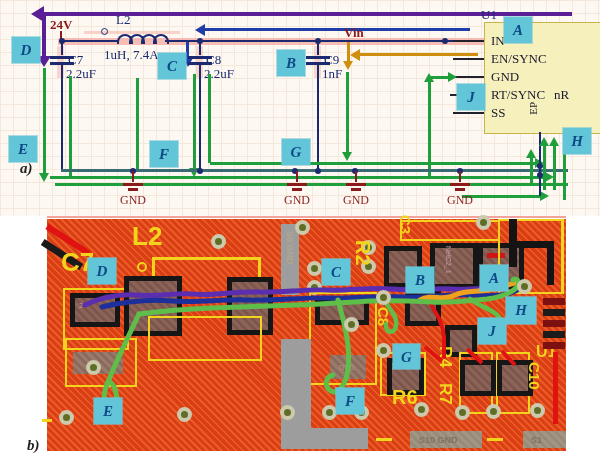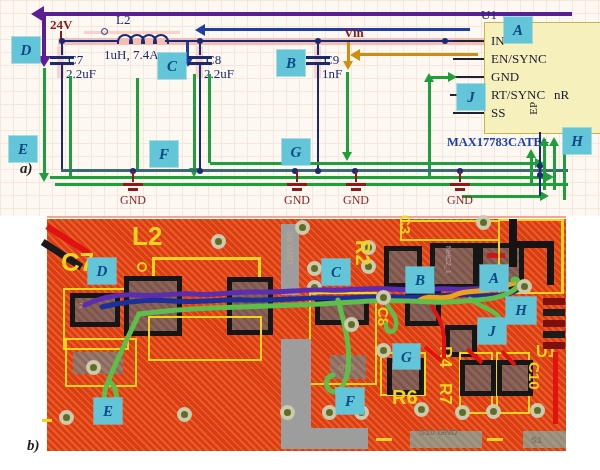--- a/index.html
+++ b/index.html
@@ -119,21 +119,20 @@
     <div class="blk" style="left:453px;top:76px;width:31px;height:2px"></div>
     <div class="blk" style="left:450px;top:94px;width:34px;height:2px"></div>
     <div class="blk" style="left:453px;top:112px;width:31px;height:2px"></div>
     <div class="s-txt" style="left:491px;top:34px;color:#1a1a2e">IN</div>
     <div class="s-txt" style="left:491px;top:52px;color:#1a1a2e">EN/SYNC</div>
     <div class="s-txt" style="left:491px;top:70px;color:#1a1a2e">GND</div>
     <div class="s-txt" style="left:491px;top:88px;color:#1a1a2e">RT/SYNC</div>
     <div class="s-txt" style="left:491px;top:106px;color:#1a1a2e">SS</div>
     <div class="s-txt" style="left:554px;top:88px;color:#1a1a2e">nR</div>
     <div class="s-txt vt" style="left:528px;top:102px;transform:rotate(180deg);font-size:11px;color:#1a1a2e">EP</div>
-    <div class="s-txt" style="left:447px;top:136px;color:#1a3fae;font-weight:bold;font-size:12.5px">MAX17783CATB+</div>
 
     <div class="grn" style="left:428px;top:82px;width:3px;height:94px"></div>
     <div class="ah" style="left:424px;top:73px;border-width:0 5px 9px 5px;border-bottom-color:#1f9e3c"></div>
     <div class="grn" style="left:431px;top:76px;width:17px;height:3px"></div>
     <div class="ah" style="left:448px;top:72px;border-width:5px 0 5px 9px;border-left-color:#1f9e3c"></div>
 
     <div class="grn" style="left:43px;top:68px;width:3px;height:105px"></div>
     <div class="ah" style="left:39px;top:173px;border-width:9px 5px 0 5px;border-top-color:#1f9e3c"></div>
     <div class="grn" style="left:69px;top:76px;width:2.5px;height:100px"></div>
     <div class="grn" style="left:136px;top:78px;width:2.5px;height:92px"></div>
@@ -275,21 +274,21 @@
     <div class="h" style="left:496px;top:79px;width:22px;height:7px;background:#7d1010"></div>
     <div class="h" style="left:496px;top:90px;width:22px;height:7px;background:#1c1c1c"></div>
     <div class="h" style="left:496px;top:101px;width:22px;height:7px;background:#7d1010"></div>
     <div class="h" style="left:496px;top:112px;width:22px;height:7px;background:#1c1c1c"></div>
     <div class="h" style="left:496px;top:123px;width:22px;height:7px;background:#7d1010"></div>
 
     <div class="gray" style="left:234px;top:120px;width:30px;height:110px"></div>
     <div class="gray" style="left:234px;top:209px;width:87px;height:21px"></div>
     <div class="yl" style="left:329px;top:219px;width:16px;height:3px"></div>
     <div class="gray" style="left:363px;top:212px;width:72px;height:17px;background:repeating-linear-gradient(45deg,#a29584 0 3px,#968a78 3px 6px)"></div>
-    <div class="graytxt" style="left:372px;top:208px;color:#7d7260">S10 GND</div>
+    <div class="graytxt" style="left:372px;top:216px;color:#7d7260">S10 GND</div>
     <div class="yl" style="left:440px;top:219px;width:16px;height:3px"></div>
     <div class="gray" style="left:476px;top:212px;width:43px;height:17px;background:repeating-linear-gradient(45deg,#a29584 0 3px,#968a78 3px 6px)"></div>
     <div class="graytxt" style="left:484px;top:216px;color:#7d7260">S1</div>
     <div class="yl" style="left:-5px;top:200px;width:10px;height:3px"></div>
 
     <div class="h" style="left:506px;top:133px;width:5px;height:72px;background:#e01212"></div>
 
     <svg width="519" height="232" viewBox="0 0 519 232" style="position:absolute;left:0;top:0">
       <path fill="none" stroke="#5b2db0" stroke-width="5" stroke-linecap="round" d="M38,86 C55,78 70,75 88,76 C110,78 125,74 145,75 C170,77 185,72 210,73 C235,74 255,70 280,71 C305,72 320,68 345,70 C370,72 385,69 405,70 C425,71 445,68 458,69"></path>
       <path fill="none" stroke="#1d2f9a" stroke-width="5" stroke-linecap="round" d="M55,88 C80,82 100,80 125,82 C150,84 175,80 200,81 C230,82 255,78 285,79 C310,80 330,76 355,78 C380,80 400,74 425,76 C450,78 465,75 472,70"></path>

